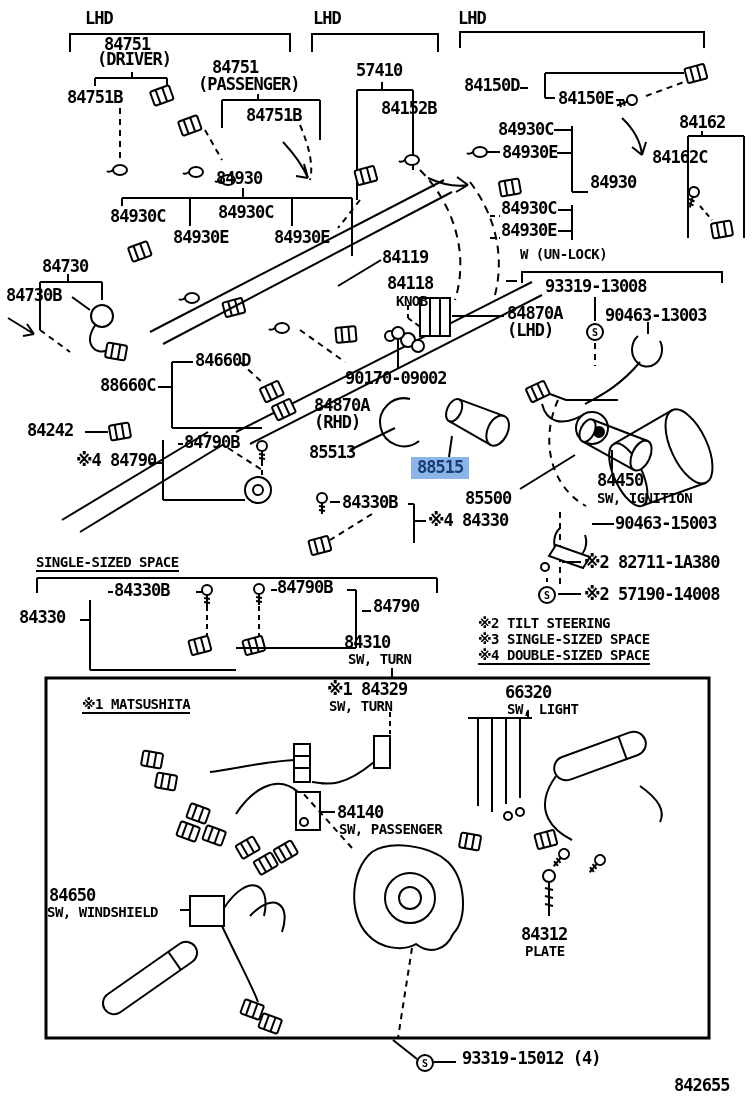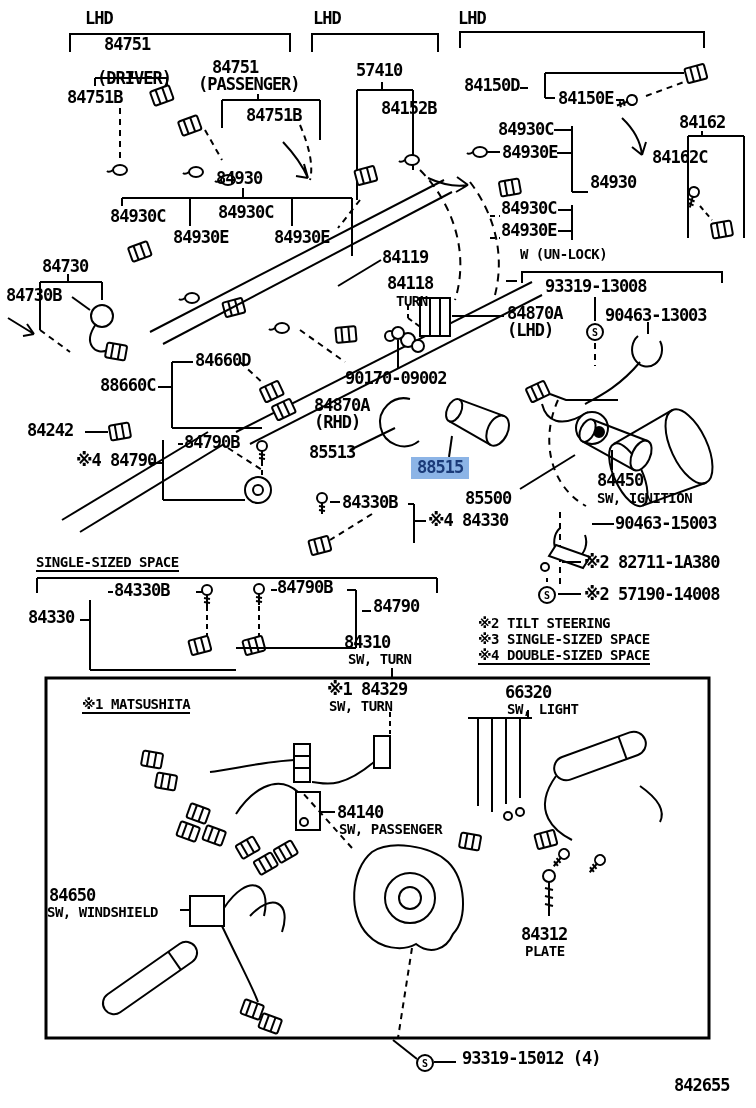--- a/index.html
+++ b/index.html
@@ -312,21 +312,21 @@
     </g>
 
     <g>
       <path d="M393,1040 L417,1059"></path>
       <path d="M434,1062 H456"></path>
     </g>
   </svg>
 
   <div class="lbl" style="left:85px;top:10px">LHD</div>
   <div class="lbl" style="left:104px;top:36px">84751</div>
-  <div class="lbl" style="left:97px;top:70px">(DRIVER)</div>
+  <div class="lbl" style="left:97px;top:51px">(DRIVER)</div>
   <div class="lbl" style="left:67px;top:89px">84751B</div>
   <div class="lbl" style="left:212px;top:59px">84751</div>
   <div class="lbl" style="left:198px;top:76px">(PASSENGER)</div>
   <div class="lbl" style="left:246px;top:107px">84751B</div>
   <div class="lbl" style="left:313px;top:10px">LHD</div>
   <div class="lbl" style="left:356px;top:62px">57410</div>
   <div class="lbl" style="left:381px;top:100px">84152B</div>
   <div class="lbl" style="left:458px;top:10px">LHD</div>
   <div class="lbl" style="left:464px;top:77px">84150D</div>
   <div class="lbl" style="left:558px;top:90px">84150E</div>
@@ -339,21 +339,21 @@
   <div class="lbl" style="left:501px;top:222px">84930E</div>
   <div class="lbl" style="left:216px;top:170px">84930</div>
   <div class="lbl" style="left:110px;top:208px">84930C</div>
   <div class="lbl" style="left:218px;top:204px">84930C</div>
   <div class="lbl" style="left:173px;top:229px">84930E</div>
   <div class="lbl" style="left:274px;top:229px">84930E</div>
   <div class="lbl" style="left:42px;top:258px">84730</div>
   <div class="lbl" style="left:6px;top:287px">84730B</div>
   <div class="lbl" style="left:382px;top:249px">84119</div>
   <div class="lbl" style="left:387px;top:275px">84118</div>
-  <div class="lbl md" style="left:396px;top:294px">TURN</div>
+  <div class="lbl md" style="left:396px;top:294px">KNOB</div>
   <div class="lbl md" style="left:520px;top:247px">W (UN-LOCK)</div>
   <div class="lbl" style="left:545px;top:278px">93319-13008</div>
   <div class="lbl" style="left:507px;top:305px">84870A</div>
   <div class="lbl" style="left:507px;top:322px">(LHD)</div>
   <div class="lbl" style="left:605px;top:307px">90463-13003</div>
   <div class="lbl" style="left:195px;top:352px">84660D</div>
   <div class="lbl" style="left:100px;top:377px">88660C</div>
   <div class="lbl" style="left:345px;top:370px">90170-09002</div>
   <div class="lbl" style="left:314px;top:397px">84870A</div>
   <div class="lbl" style="left:314px;top:414px">(RHD)</div>
@@ -370,21 +370,21 @@
   <div class="lbl md" style="left:478px;top:616px">※2 TILT STEERING</div>
   <div class="lbl md" style="left:478px;top:632px">※3 SINGLE-SIZED SPACE</div>
   <div class="lbl md ul" style="left:478px;top:648px">※4 DOUBLE-SIZED SPACE</div>
   <div class="lbl" style="left:27px;top:422px">84242</div>
   <div class="lbl" style="left:184px;top:434px">84790B</div>
   <div class="lbl" style="left:76px;top:452px">※4 84790</div>
   <div class="lbl md ul" style="left:36px;top:555px">SINGLE-SIZED SPACE</div>
   <div class="lbl" style="left:114px;top:582px">84330B</div>
   <div class="lbl" style="left:277px;top:579px">84790B</div>
   <div class="lbl" style="left:373px;top:598px">84790</div>
-  <div class="lbl" style="left:28px;top:609px">84330</div>
+  <div class="lbl" style="left:19px;top:609px">84330</div>
   <div class="lbl" style="left:344px;top:634px">84310</div>
   <div class="lbl md" style="left:348px;top:652px">SW, TURN</div>
   <div class="lbl md ul" style="left:82px;top:697px">※1 MATSUSHITA</div>
   <div class="lbl" style="left:327px;top:681px">※1 84329</div>
   <div class="lbl md" style="left:329px;top:699px">SW, TURN</div>
   <div class="lbl" style="left:505px;top:684px">66320</div>
   <div class="lbl md" style="left:507px;top:702px">SW, LIGHT</div>
   <div class="lbl" style="left:337px;top:804px">84140</div>
   <div class="lbl md" style="left:339px;top:822px">SW, PASSENGER</div>
   <div class="lbl" style="left:49px;top:887px">84650</div>

